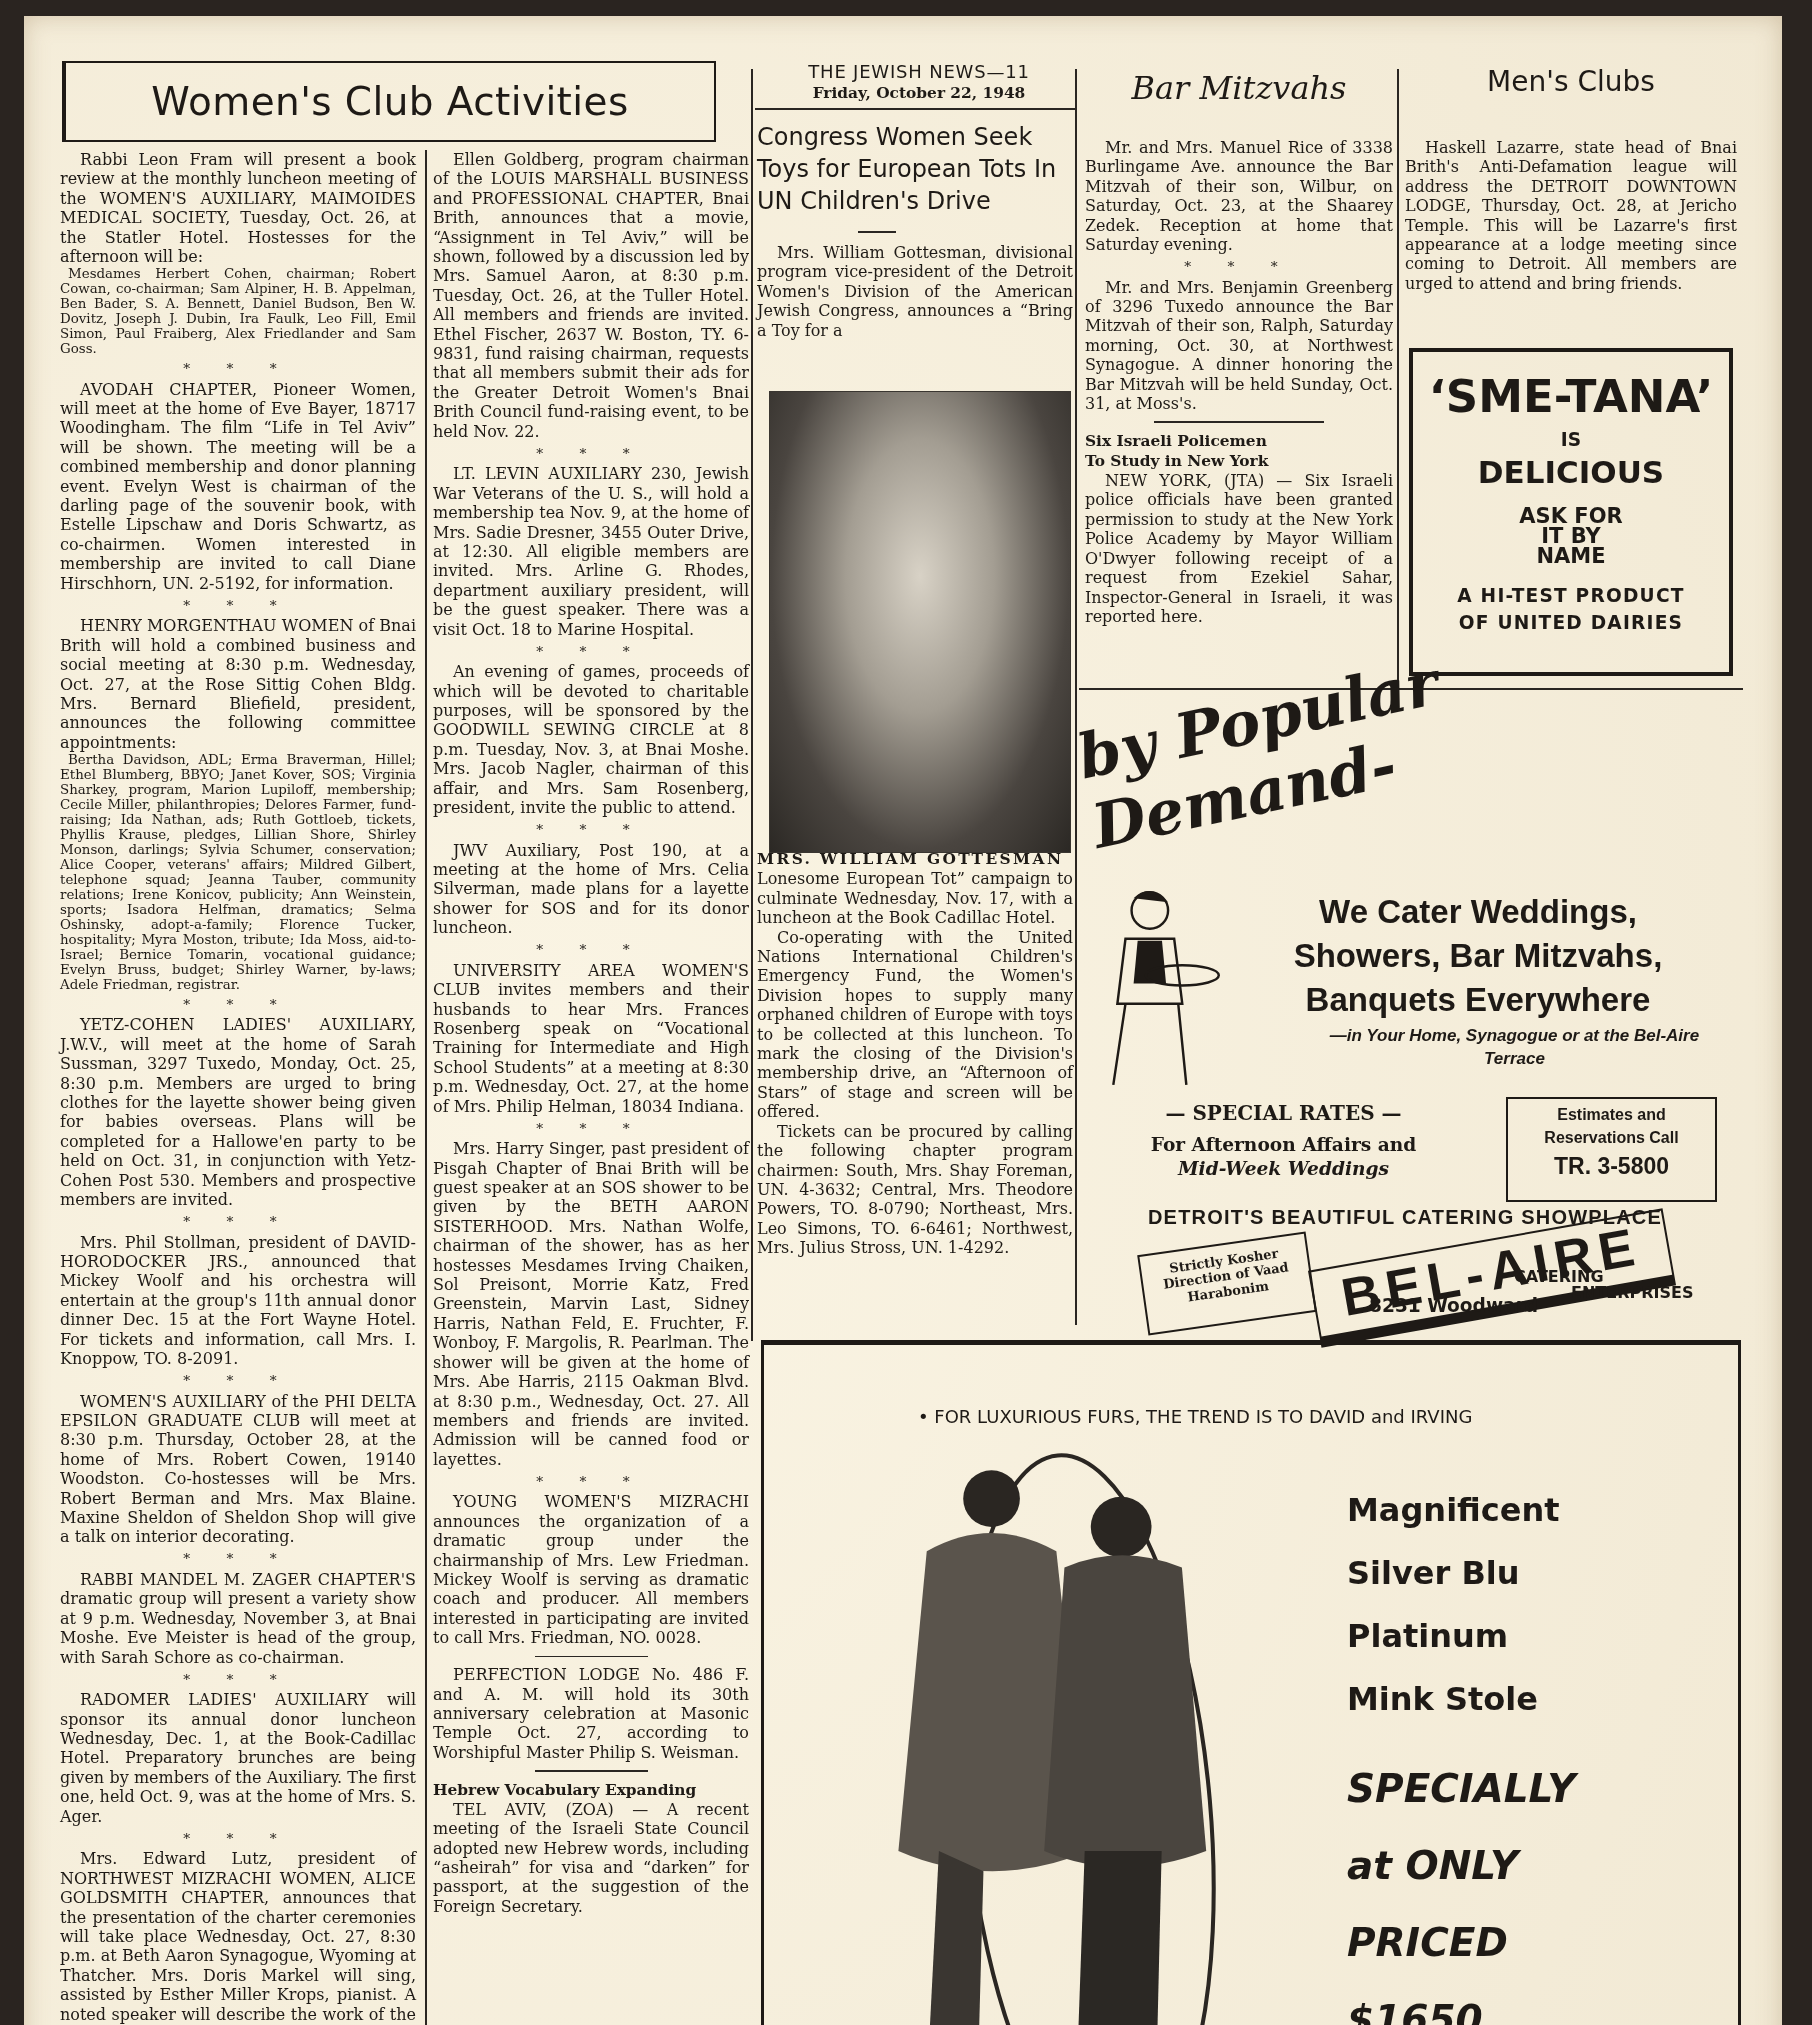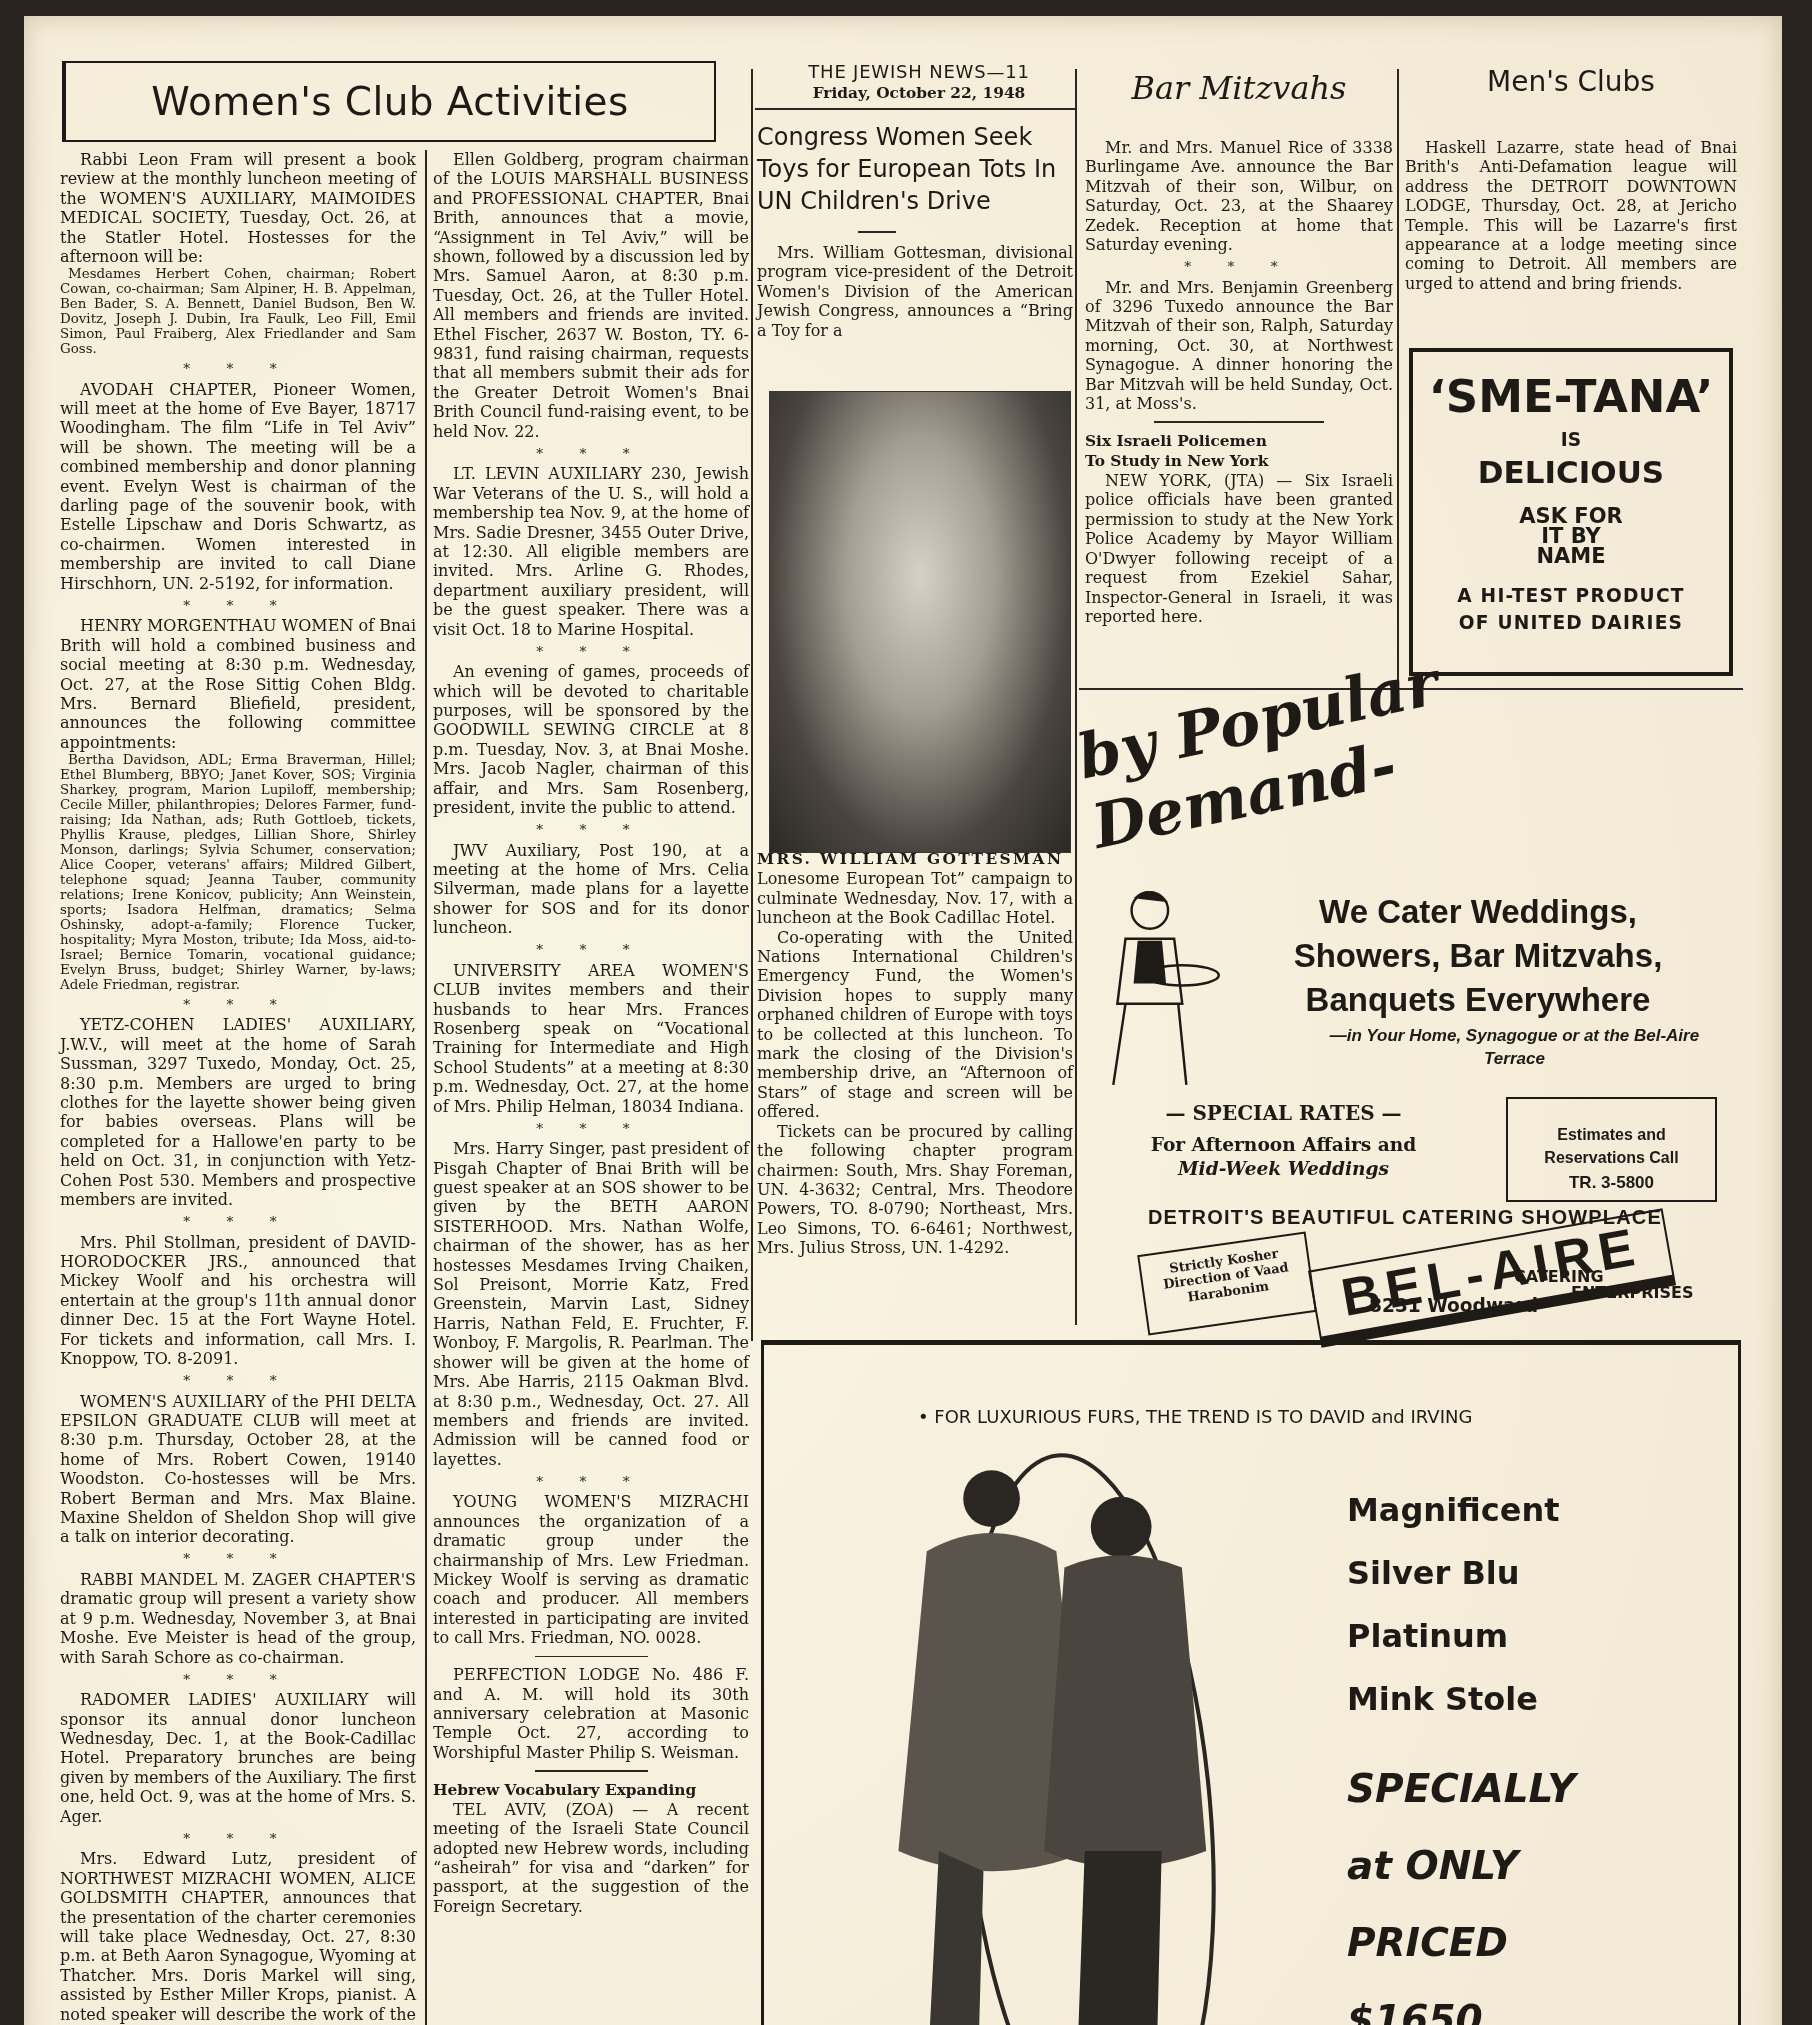--- a/index.html
+++ b/index.html
@@ -161,23 +161,23 @@
       <div>We Cater Weddings,</div>
       <div>Showers, Bar Mitzvahs,</div>
       <div>Banquets Everywhere</div>
     </div>
     <div class="abs cond" style="left:243px; top:328px; width:373px; text-align:center; font-style:italic; font-size:17px; line-height:23px;">—in Your Home, Synagogue or at the Bel-Aire Terrace</div>
     <div class="abs" style="left:16px; top:405px; width:365px; text-align:center;">
       <div style="font-weight:bold; font-size:20px;">— SPECIAL RATES —</div>
       <div style="font-weight:bold; font-size:18.6px; line-height:24px; margin-top:8px;">For Afternoon Affairs and</div>
       <div style="font-weight:bold; font-style:italic; font-size:18.6px; line-height:24px;">Mid-Week Weddings</div>
     </div>
-    <div class="abs cond" style="left:421px; top:401px; width:211px; height:105px; border:2.4px solid #1e1a16; text-align:center; padding-top:24px; box-sizing:border-box;">
+    <div class="abs cond" style="left:421px; top:401px; width:211px; height:105px; border:2.4px solid #1e1a16; text-align:center; padding-top:4px; box-sizing:border-box;">
       <div style="font-size:16px; line-height:23px; width:170px; margin:0 auto;">Estimates and Reservations Call</div>
-      <div style="font-size:17px; margin-top:4px;">TR. 3-5800</div>
+      <div style="font-size:23px; margin-top:4px;">TR. 3-5800</div>
     </div>
     <div class="abs cond" style="left:16px; top:510px; width:608px; text-align:center; font-size:20px; letter-spacing:1.2px;">DETROIT'S BEAUTIFUL CATERING SHOWPLACE</div>
     <div class="abs" style="left:57px; top:547px; width:170px; height:81px; border:2px solid #1e1a16; transform:rotate(-8deg); font-weight:bold; font-size:13px; line-height:15.4px; text-align:center; padding:8px 16px; box-sizing:border-box;">Strictly Kosher Direction of Vaad Harabonim</div>
     <div class="abs cond" style="left:227px; top:543px; width:356px; height:65px; border:2.4px solid #1e1a16; border-bottom-width:11.3px; transform:rotate(-10deg); text-align:center; font-size:53px; line-height:61px; letter-spacing:6.5px;">BEL-AIRE</div>
     <div class="abs sans" style="left:429px; top:571px; font-size:16px; font-weight:bold;">CATERING</div>
     <div class="abs sans" style="left:486px; top:587px; font-size:16px; font-weight:bold;">ENTERPRISES</div>
     <div class="abs sans" style="left:284px; top:599px; font-size:18.6px; font-weight:bold;">8231 Woodward</div>
   </div>
 
   <div class="fur-ad">

